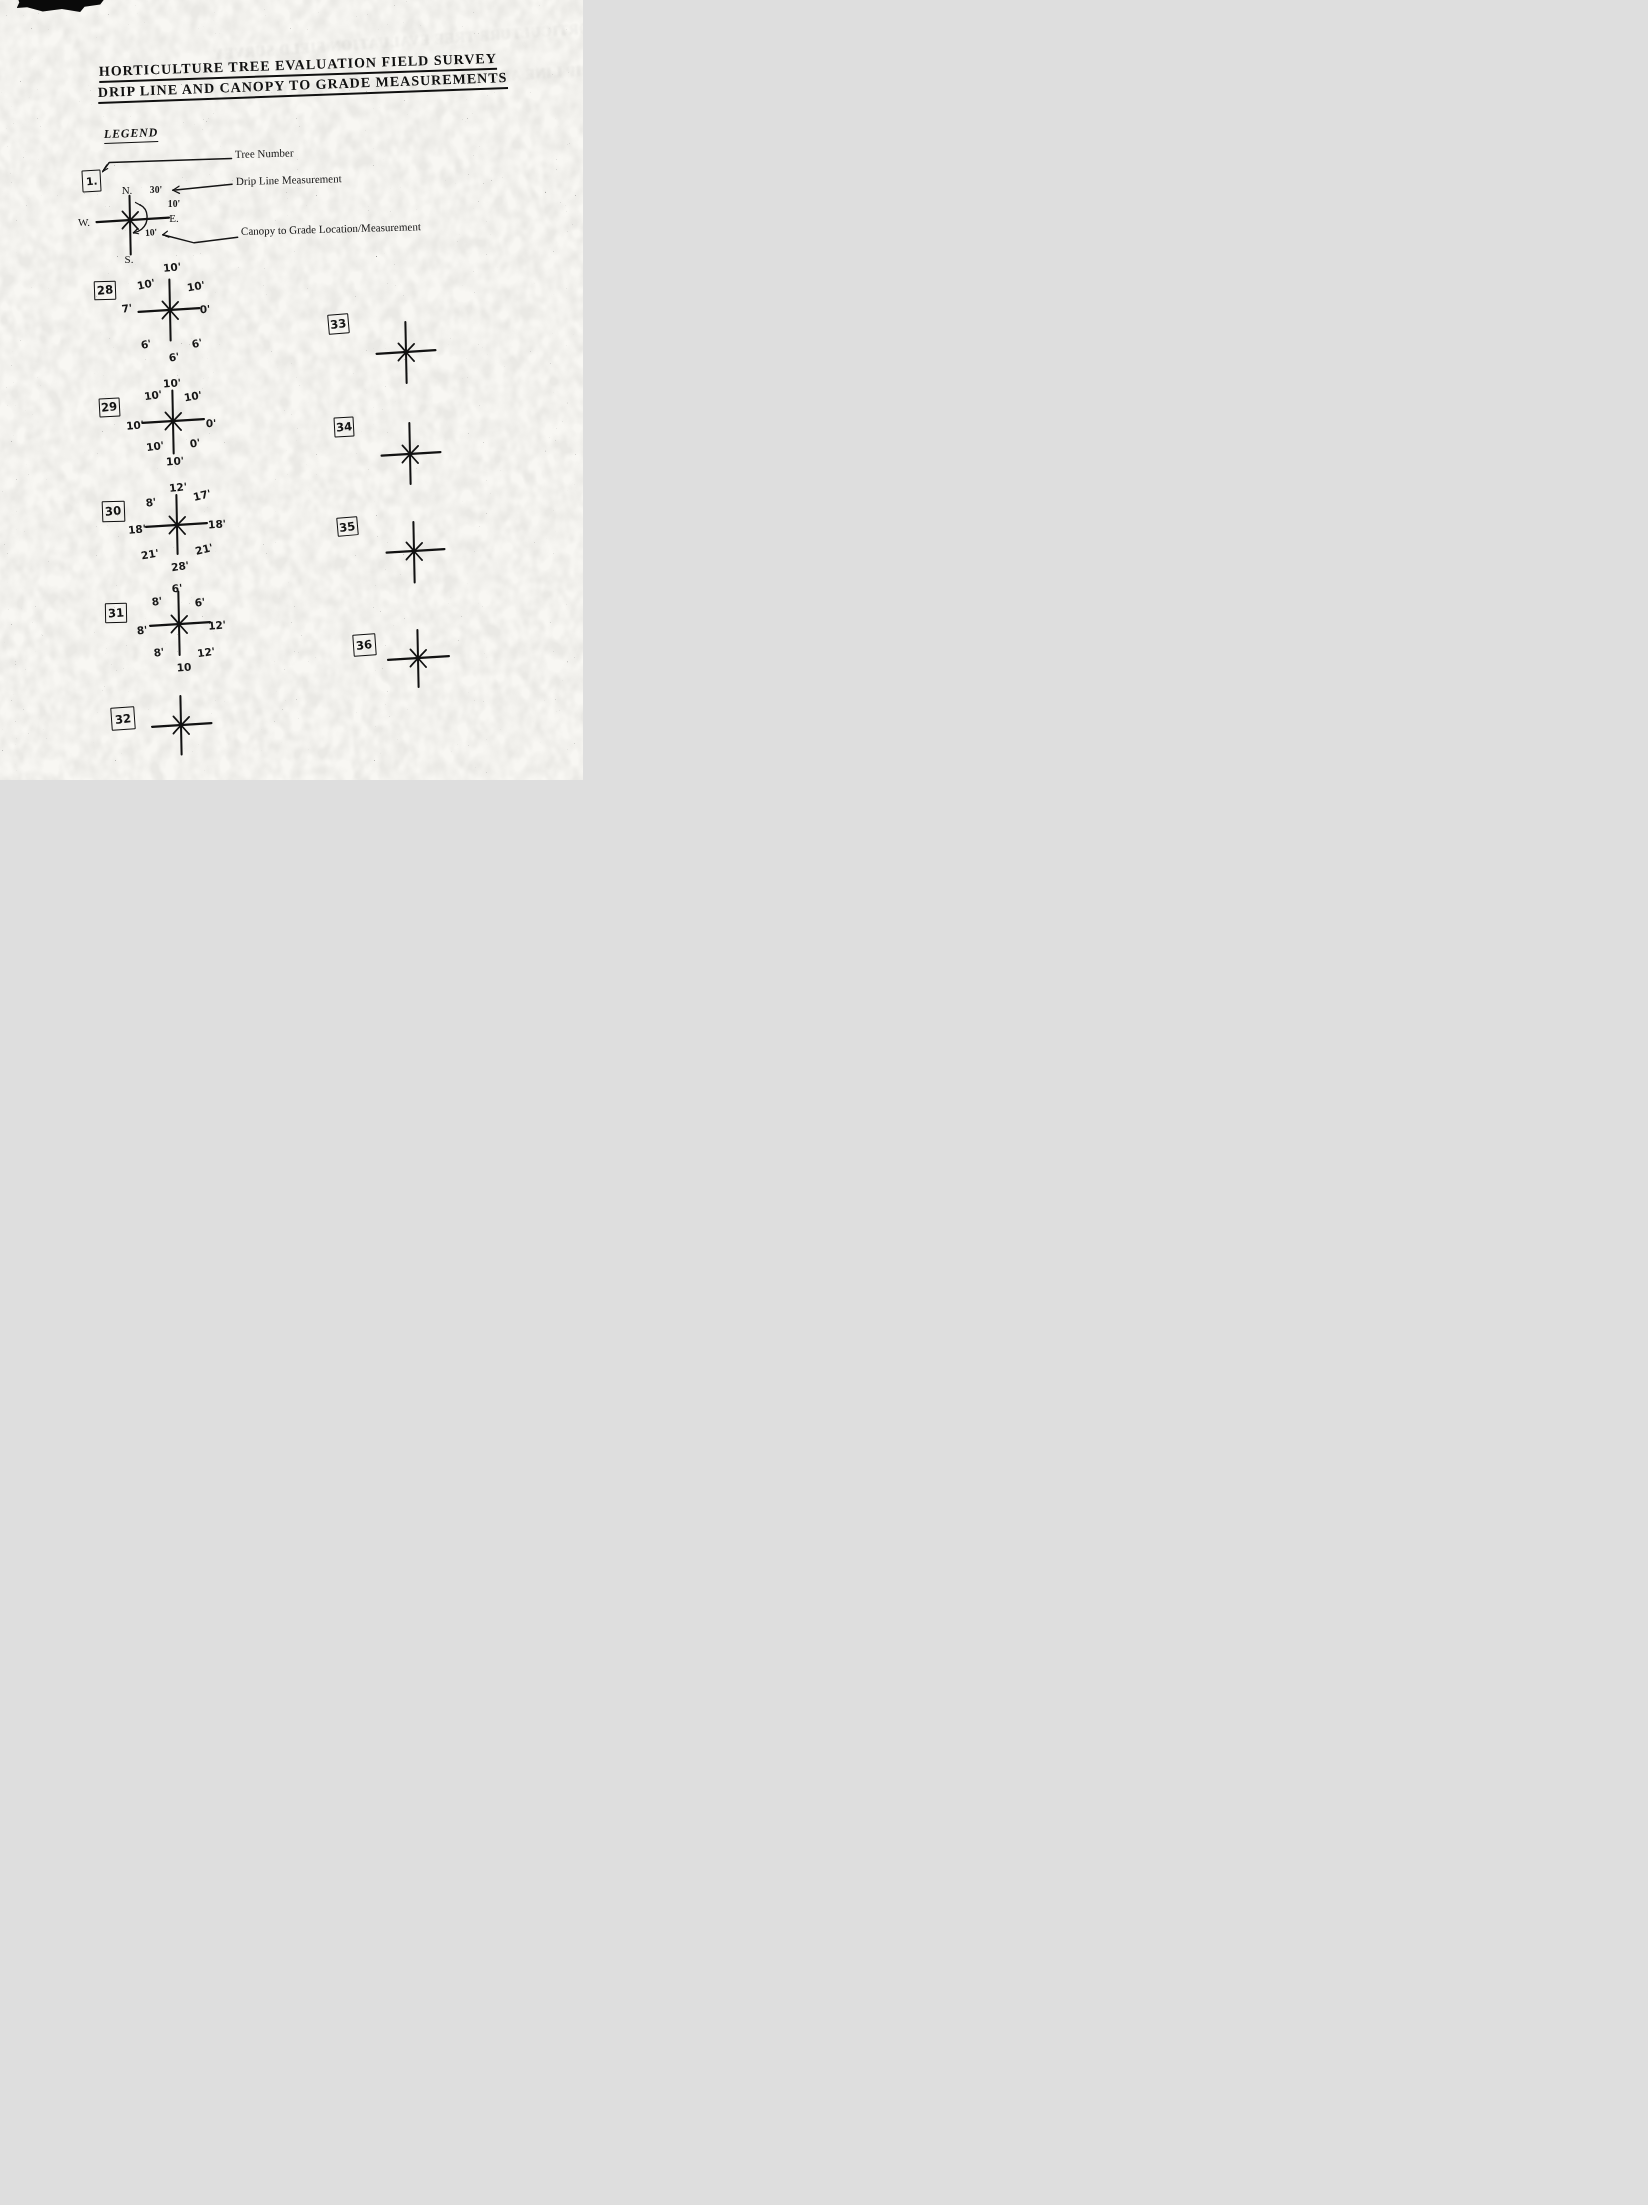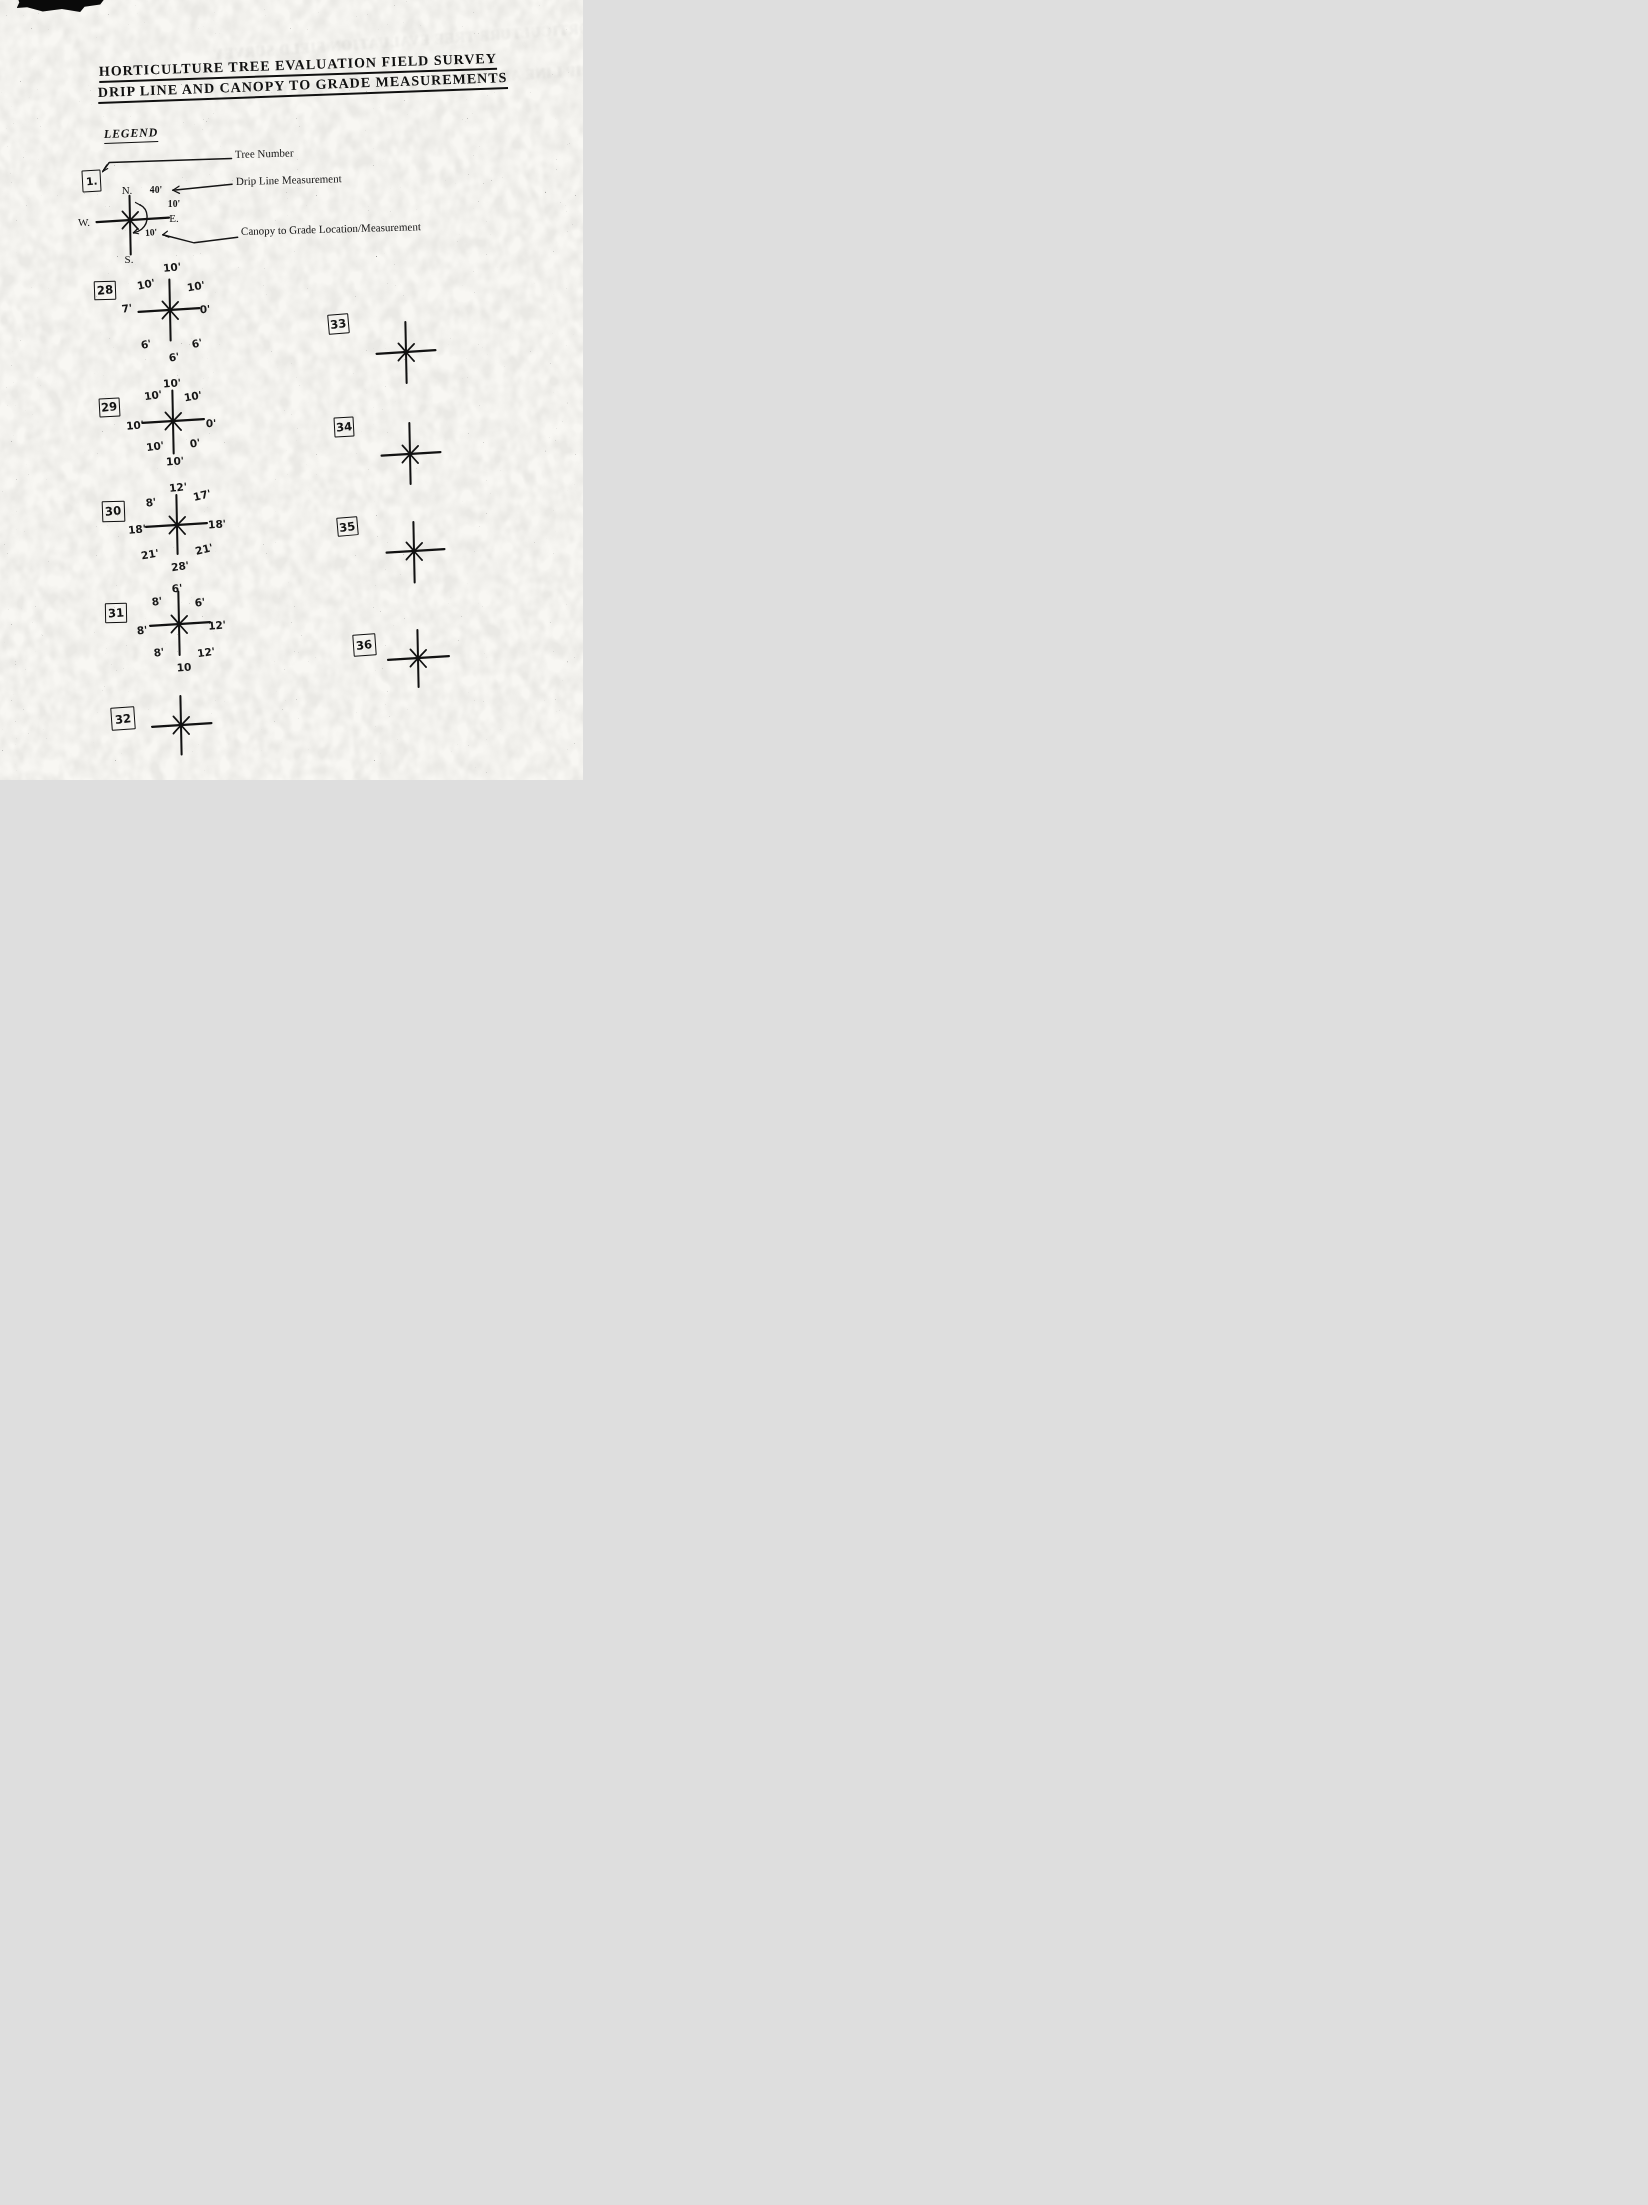--- a/index.html
+++ b/index.html
@@ -59,21 +59,21 @@
 
   <div class="leg-label" style="left:235px;top:148px;transform:rotate(-1.5deg)">Tree Number</div>
   <div class="leg-label" style="left:236px;top:175px;transform:rotate(-1.5deg)">Drip Line Measurement</div>
   <div class="leg-label" style="left:241px;top:225px;transform:rotate(-1.5deg)">Canopy to Grade Location/Measurement</div>
 
   <div class="compass-letter" style="left:127px;top:190px">N.</div>
   <div class="compass-letter" style="left:174px;top:218px">E.</div>
   <div class="compass-letter" style="left:129px;top:259px">S.</div>
   <div class="compass-letter" style="left:84px;top:222px">W.</div>
 
-  <div class="leg-val" style="left:156px;top:189px">40'</div>
+  <div class="leg-val" style="left:156px;top:189px">30'</div>
   <div class="leg-val" style="left:174px;top:203px">10'</div>
   <div class="leg-val" style="left:151px;top:232px;transform:translate(-50%,-50%) rotate(-4deg)">10'</div>
 
   <svg class="leaders" width="583" height="780" viewBox="0 0 1153 1542">
     <g fill="none" stroke="#151515" stroke-linecap="round" stroke-linejoin="round">
       <path d="M 458 313 L 216 321 L 203 339" stroke-width="2.8"></path>
       <path d="M 203 339 L 213 333 M 203 339 L 211 326" stroke-width="2.4"></path>
       <path d="M 459 364 L 342 376" stroke-width="3.2"></path>
       <path d="M 342 376 L 354 368 M 342 376 L 355 382" stroke-width="2.6"></path>
       <path d="M 470 469 L 384 480 L 322 464" stroke-width="3"></path>

